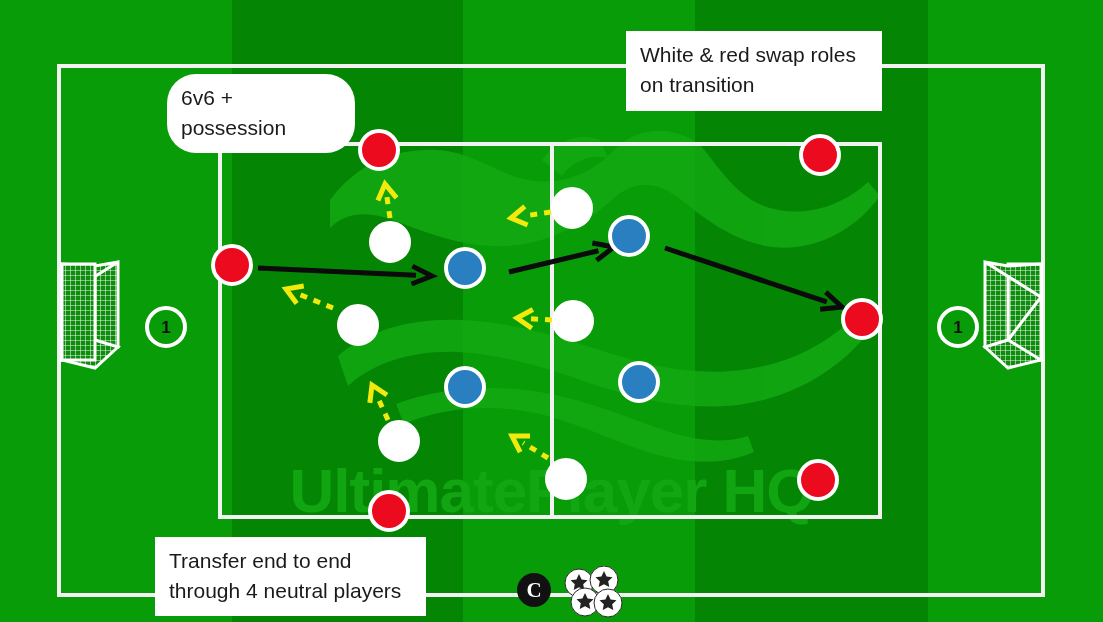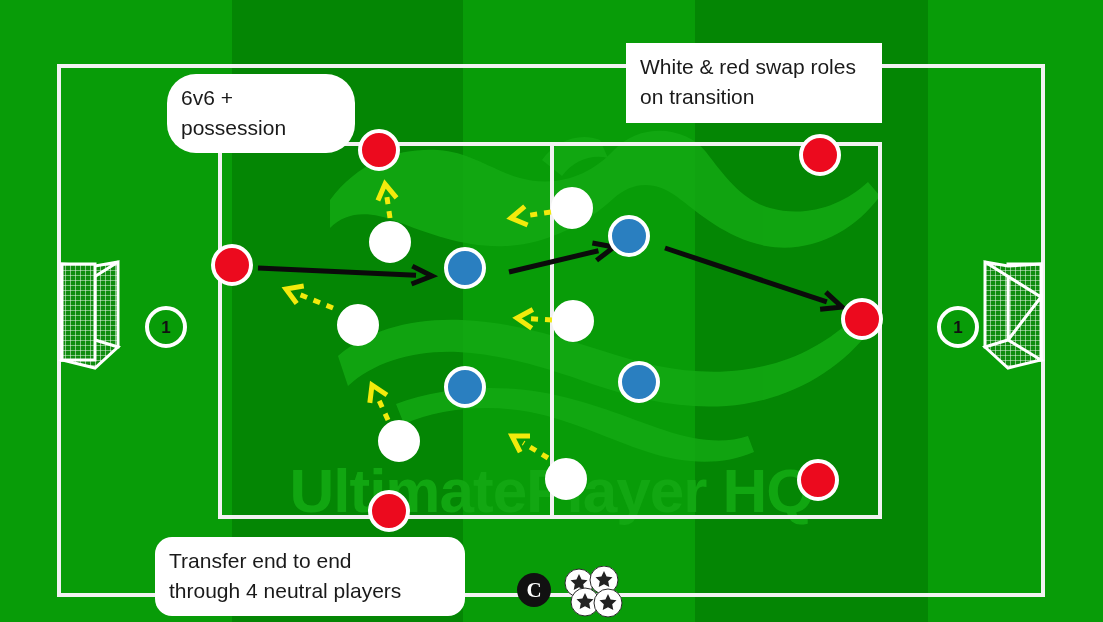--- a/index.html
+++ b/index.html
@@ -157,23 +157,23 @@
       <div class="player white" style="left: 552px; top: 300px; width: 42px; height: 42px; background: rgb(255, 255, 255);"></div>
       <div class="player white" style="left: 545px; top: 458px; width: 42px; height: 42px; background: rgb(255, 255, 255);"></div>
       <div class="player blue" style="left: 444px; top: 247px; width: 42px; height: 42px; background: rgb(42, 127, 192);"></div>
       <div class="player blue" style="left: 608px; top: 215px; width: 42px; height: 42px; background: rgb(42, 127, 192);"></div>
       <div class="player blue" style="left: 444px; top: 366px; width: 42px; height: 42px; background: rgb(42, 127, 192);"></div>
       <div class="player blue" style="left: 618px; top: 361px; width: 42px; height: 42px; background: rgb(42, 127, 192);"></div>
     </div>
 
   <div id="notes-layer">
       <div class="note" style="left: 167px; top: 74px; width: 188px; min-height: 42px; border-radius: 29px;">6v6 + possession</div>
-      <div class="note" style="left: 626px; top: 43px; width: 256px; min-height: 80px;">White &amp; red swap roles
+      <div class="note" style="left: 626px; top: 31px; width: 256px; min-height: 80px;">White &amp; red swap roles
 on transition</div>
-      <div class="note" style="left: 155px; top: 537px; width: 310px; min-height: 74px; border-radius: 17px;">Transfer end to end
+      <div class="note" style="left: 155px; top: 537px; width: 271px; min-height: 74px;">Transfer end to end
 through 4 neutral players</div>
     </div>
 
   <div id="coach-mark" style="left: 517px; top: 573px;">C</div>
 
   <svg id="ball-cluster" style="left:556px;top:566px;" width="68" height="52" viewBox="0 0 68 52">
     <g stroke="#2a2a2a" stroke-width="1">
       <circle cx="23" cy="17" r="14" fill="#ffffff"></circle>
       <g fill="#222222" stroke="none">
         <polygon points="23,8 25.6,13.4 31.5,14.2 27.2,18.3 28.3,24.1 23,21.3 17.7,24.1 18.8,18.3 14.5,14.2 20.4,13.4"></polygon>

